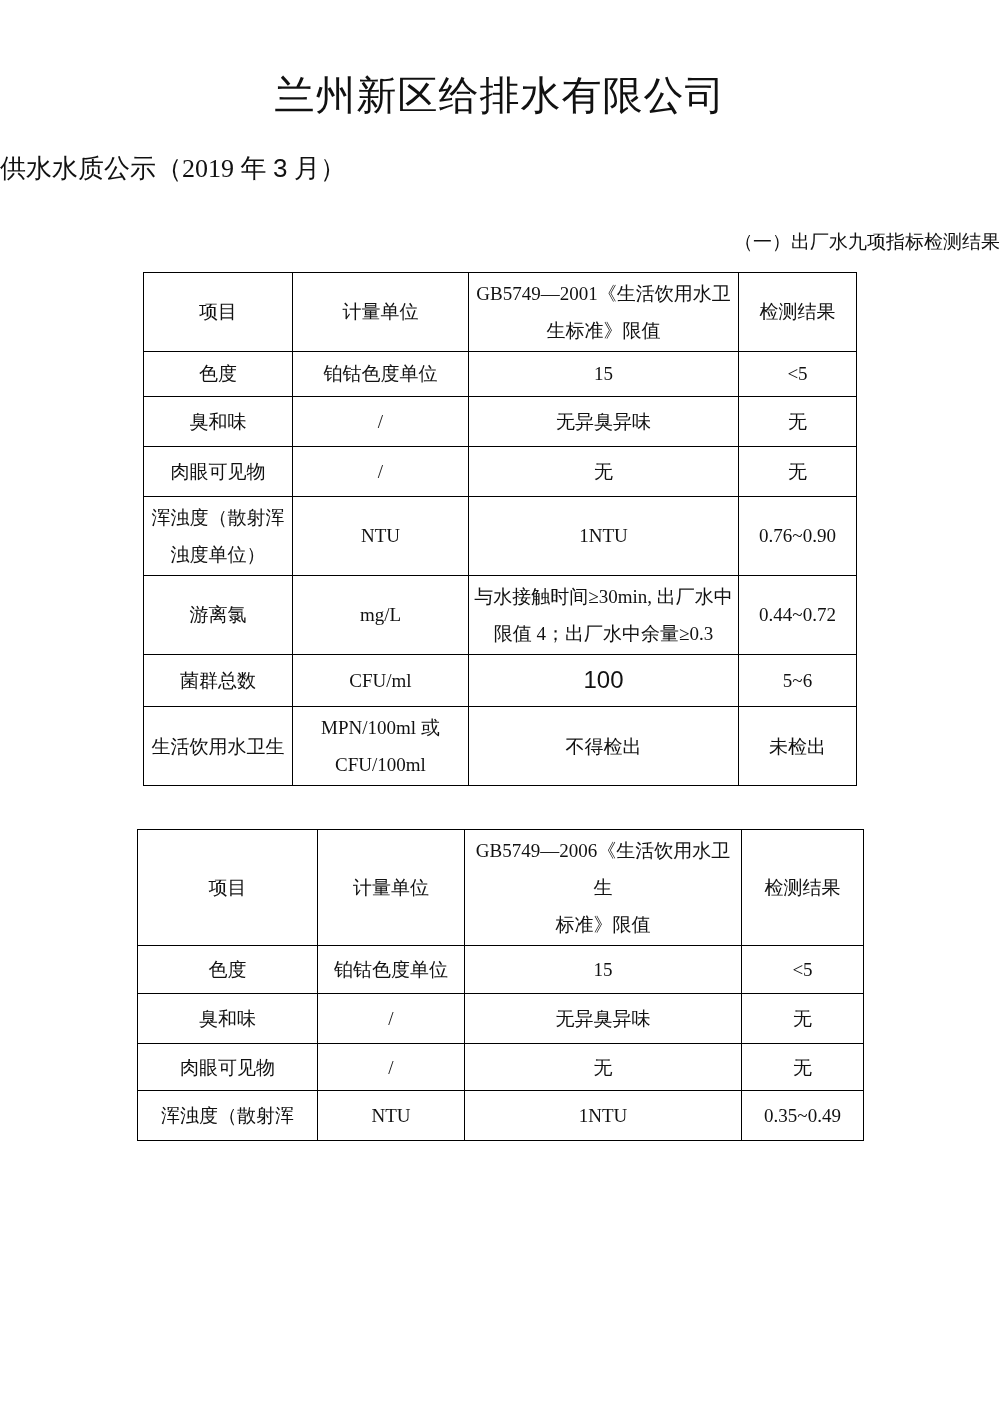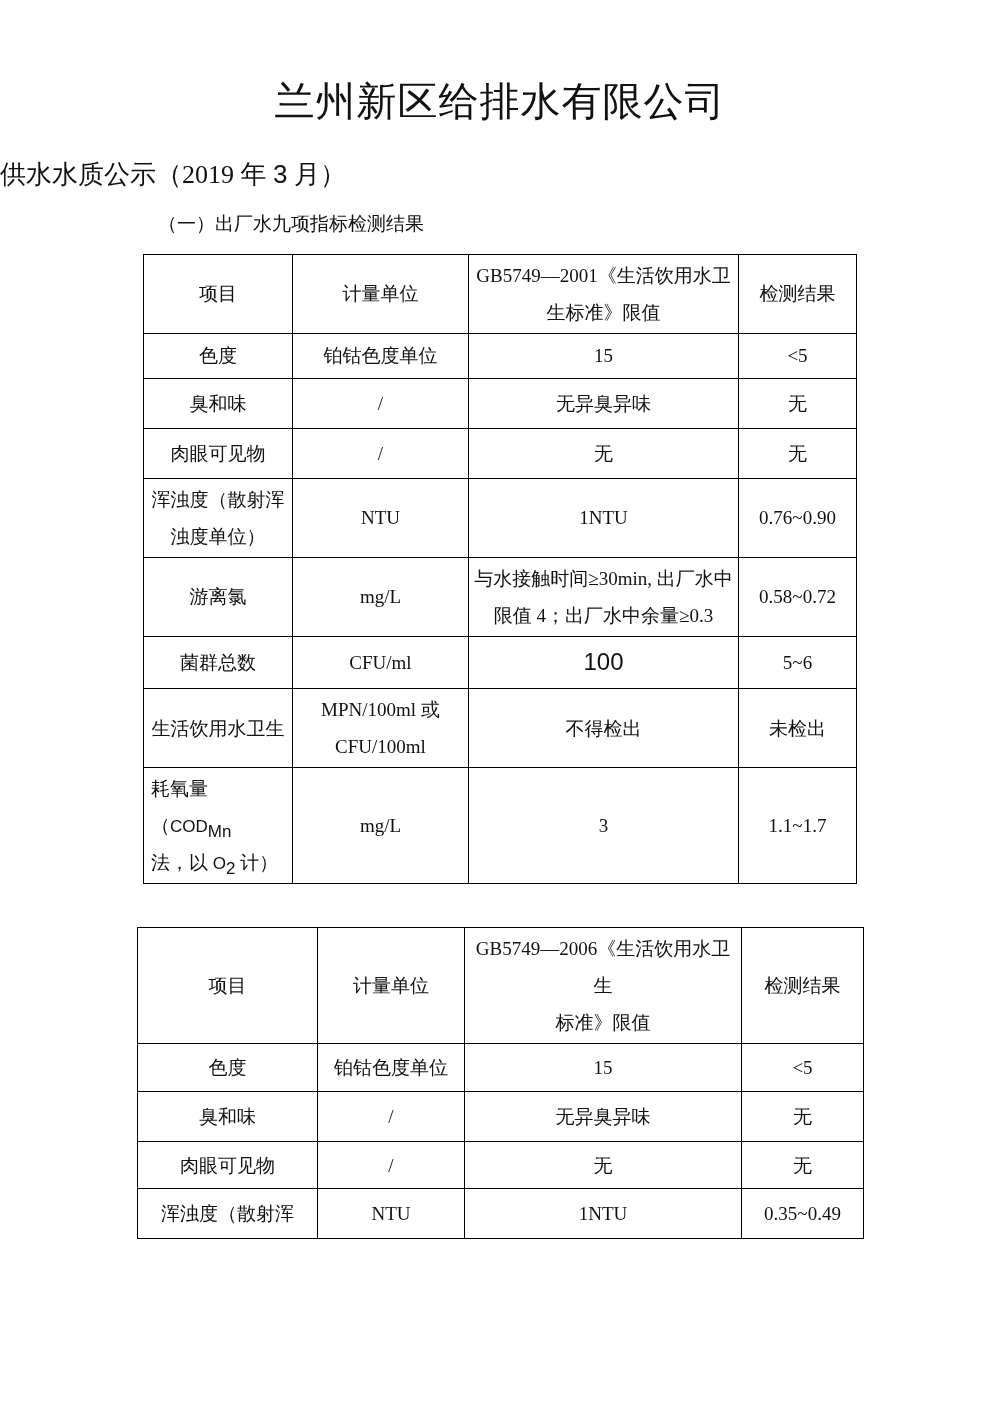--- a/index.html
+++ b/index.html
@@ -2,30 +2,30 @@
 <html lang="zh"><head>
 <meta charset="utf-8">
 <style>
   html,body{margin:0;padding:0;background:#ffffff;}
   .page{
     width:1000px;height:1414px;overflow:hidden;background:#ffffff;color:#111;
     font-family:"Liberation Serif","DejaVu Serif",serif;
     position:relative;
   }
   .title{
-    margin:12px;padding-top:62px;text-align:center;
+    margin:6px;padding-top:62px;text-align:center;
     font-size:40px;font-weight:400;line-height:1.4;letter-spacing:1px;
   }
   .subtitle{
     margin:26px 0 0;
     font-size:26px;font-weight:400;line-height:1.4;
   }
   .section-heading{
-    margin:16px 0 0 158px;
-    font-size:19px;font-weight:400;line-height:1.6;
+    margin:40px 0 0 158px;
+    font-size:19px;font-weight:400;line-height:1.6;text-align:right;
   }
   table{border-collapse:collapse;table-layout:fixed;}
   #table1{width:713px;margin:14px 0 0 143px;}
   #table2{width:726px;margin:43px 0 0 137px;}
   th,td{
     border:1.5px solid #000;
     font-weight:400;font-size:19px;line-height:1.95;
     text-align:center;vertical-align:middle;
     white-space:pre-line;padding:2px 4px;overflow:hidden;
   }
@@ -84,40 +84,34 @@
 浊度单位）</td>
       <td>NTU</td>
       <td>1NTU</td>
       <td>0.76~0.90</td>
     </tr>
     <tr style="height:77px">
       <td>游离氯</td>
       <td>mg/L</td>
       <td>与水接触时间≥30min, 出厂水中
 限值 4；出厂水中余量≥0.3</td>
-      <td>0.58~0.72</td>
+      <td>0.44~0.72</td>
     </tr>
     <tr style="height:52px">
       <td>菌群总数</td>
       <td>CFU/ml</td>
       <td class="sans-limit">100</td>
       <td>5~6</td>
     </tr>
     <tr style="height:77px">
       <td>生活饮用水卫生</td>
       <td>MPN/100ml 或
 CFU/100ml</td>
       <td>不得检出</td>
       <td>未检出</td>
-    </tr>
-    <tr style="height:80px">
-      <td class="cod-cell"><span>耗氧量（</span><span class="sans">COD</span><sub class="sans">Mn</sub><br><span>法，以 </span><span class="sans">O</span><sub class="sans">2</sub><span> 计）</span></td>
-      <td>mg/L</td>
-      <td>3</td>
-      <td>1.1~1.7</td>
     </tr>
   </tbody>
     </table>
 
   <table id="table2">
     <colgroup>
       <col style="width:180px">
         <col style="width:147px">
         <col style="width:277px">
         <col style="width:122px">

